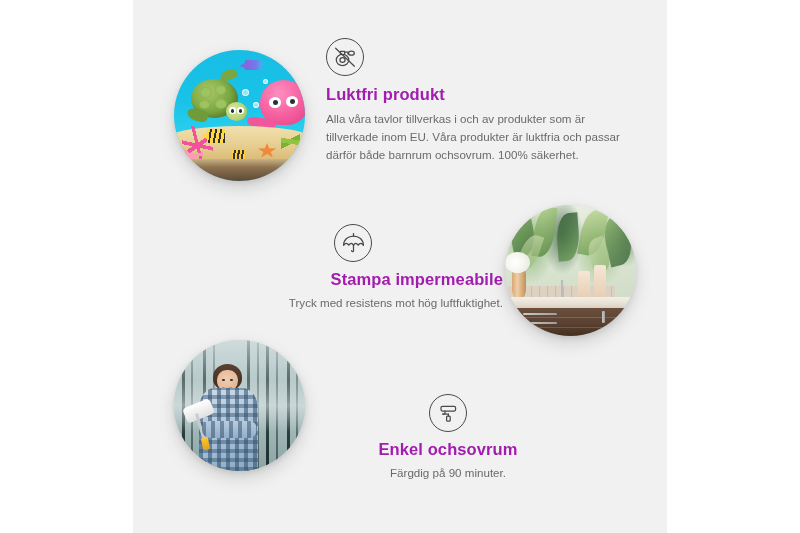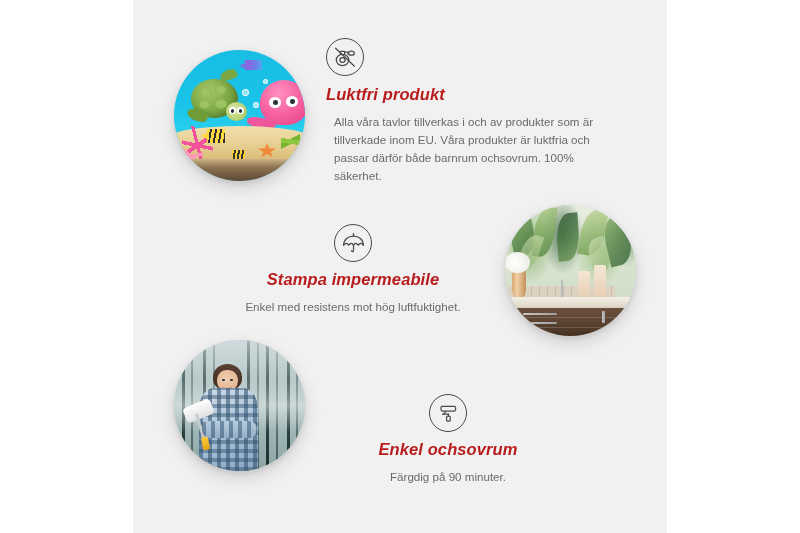--- a/index.html
+++ b/index.html
@@ -274,42 +274,41 @@
   .feat-icon {
     width: 38px; height: 38px;
     border: 1.4px solid #4a4a4a;
     border-radius: 50%;
     display: flex; align-items: center; justify-content: center;
     box-sizing: border-box;
   }
   .feat-icon svg { display: block; }
 
   .feat-title {
-    color: #b91c1c;
+    color: #a21caf;
     font-size: 16.5px;
     font-weight: bold;
     line-height: 1.2;
     margin: 0;
     letter-spacing: .1px;
-    font-style: italic;
   }
   .feat-body {
     color: #6a6a6a;
     font-size: 11.6px;
     line-height: 1.55;
-    margin: 8px;
+    margin: 0;
   }
 
   
   .f1 { left: 193px; top: 38px; width: 300px; text-align: left; }
   .f1 .feat-icon { margin-bottom: 9px; }
   .f1 .feat-title { margin-bottom: 5px; }
 
   
-  .f2 { left: 70px; top: 224px; width: 300px; text-align: center; }
+  .f2 { left: 70px; top: 224px; width: 300px; text-align: right; }
   .f2 .feat-icon { margin: 0 auto 8px auto; }
   .f2 .feat-title { margin-bottom: 4px; }
 
   
   .f3 { left: 190px; top: 394px; width: 250px; text-align: center; }
   .f3 .feat-icon { margin: 0 auto 8px auto; }
   .f3 .feat-title { margin-bottom: 4px; }
 </style>
 </head>
 <body>
@@ -385,21 +384,21 @@
       <div class="feat-icon">
         <svg width="25" height="25" viewBox="0 0 25 25" fill="none" stroke="#4a4a4a" stroke-width="1.25" stroke-linecap="round" stroke-linejoin="round">
           <path d="M2.6 14.2 C2.6 8.6 7.1 5.0 12.5 5.0 C17.9 5.0 22.4 8.6 22.4 14.2"></path>
           <path d="M2.6 14.2 C4.3 11.6 6.1 11.6 7.8 14.2 C9.5 11.6 11.2 11.6 12.5 14.2 C13.8 11.6 15.5 11.6 17.2 14.2 C18.9 11.6 20.7 11.6 22.4 14.2"></path>
           <line x1="12.5" y1="14.2" x2="12.5" y2="19.4"></line>
           <path d="M12.5 19.4 C12.5 21.1 10.6 21.1 10.6 19.6"></path>
           <line x1="12.5" y1="2.6" x2="12.5" y2="5.0"></line>
         </svg>
       </div>
       <p class="feat-title">Stampa impermeabile</p>
-      <p class="feat-body">Enkel med resistens mot hög luftfuktighet.</p>
+      <p class="feat-body">Tryck med resistens mot hög luftfuktighet.</p>
     </div>
 
     <div class="medallion m2">
       <div class="scene">
         <div class="m2-wall">
           <div class="leaf" style="left:4%;top:6%;width:18%;height:46%;background:linear-gradient(150deg,#7fae5c,#3e6a3c);transform:rotate(-12deg);"></div>
           <div class="leaf" style="left:22%;top:2%;width:16%;height:52%;background:linear-gradient(160deg,#a9cb82,#55853f);transform:rotate(6deg);"></div>
           <div class="leaf" style="left:40%;top:8%;width:17%;height:50%;background:linear-gradient(150deg,#2f5a36,#6d9a55);transform:rotate(-4deg);"></div>
           <div class="leaf" style="left:58%;top:4%;width:18%;height:48%;background:linear-gradient(160deg,#c2d99a,#6b9a4e);transform:rotate(10deg);"></div>
           <div class="leaf" style="left:76%;top:10%;width:20%;height:52%;background:linear-gradient(150deg,#87b066,#36613a);transform:rotate(-14deg);"></div>

